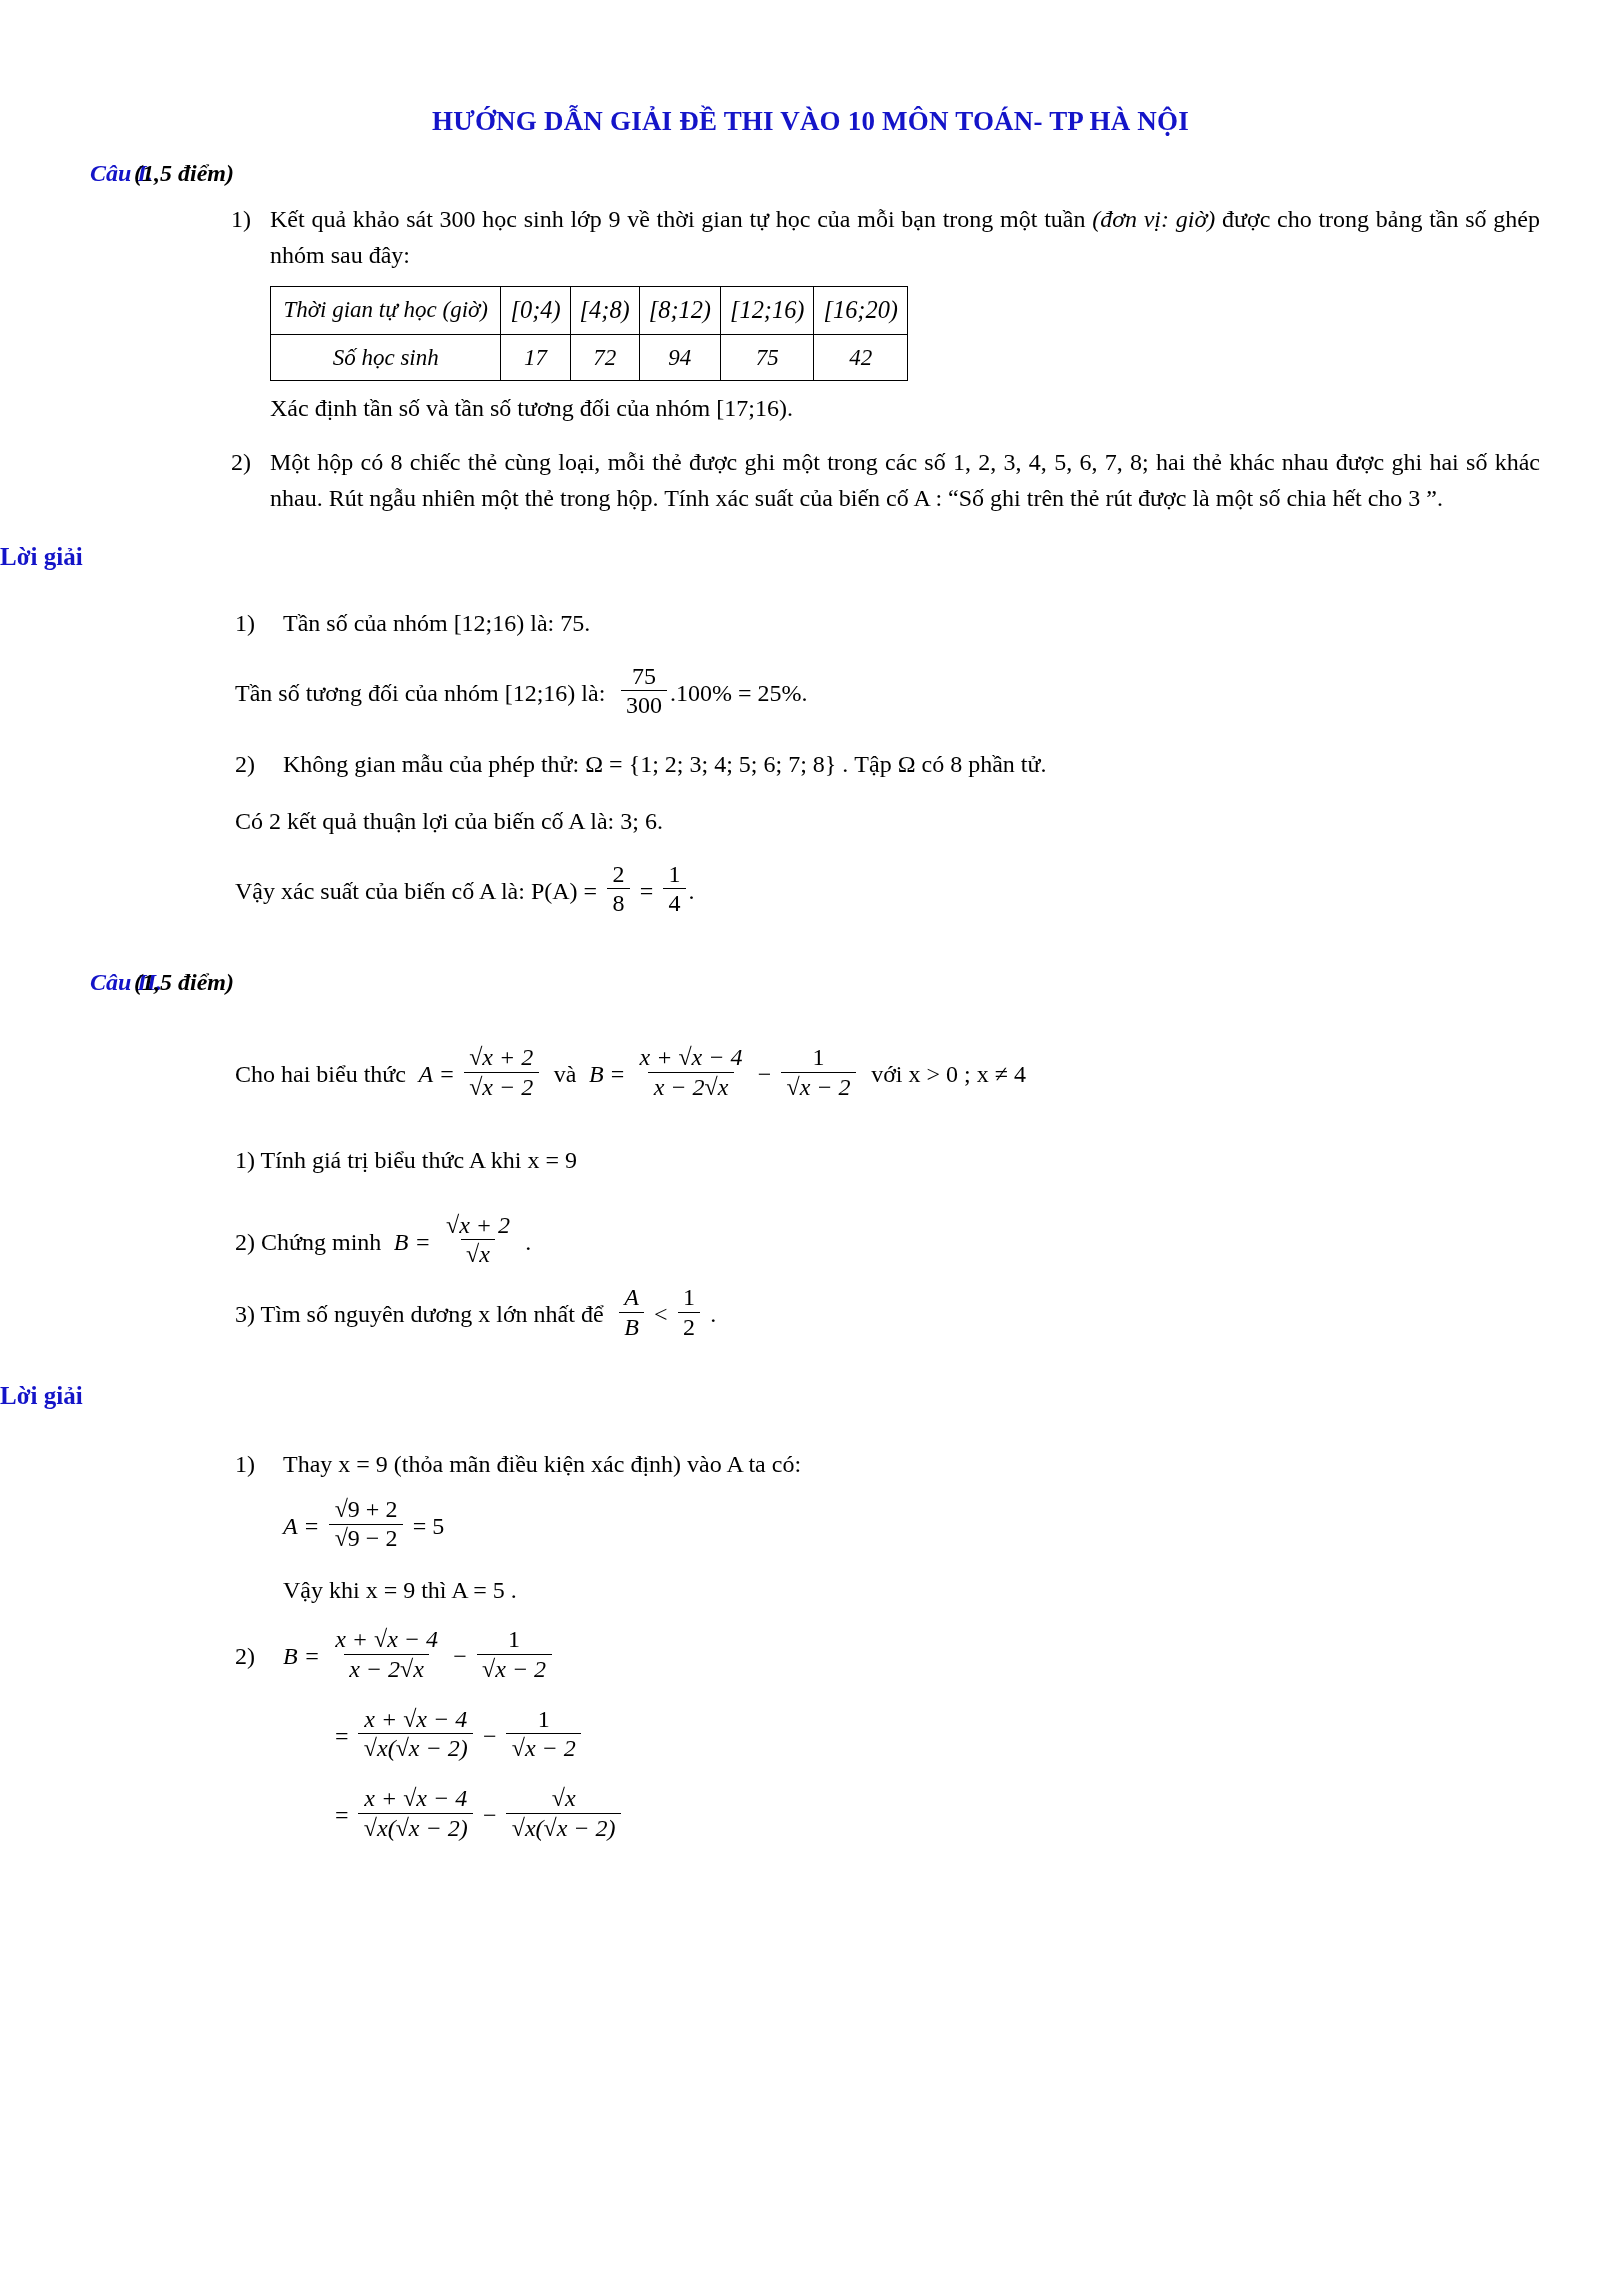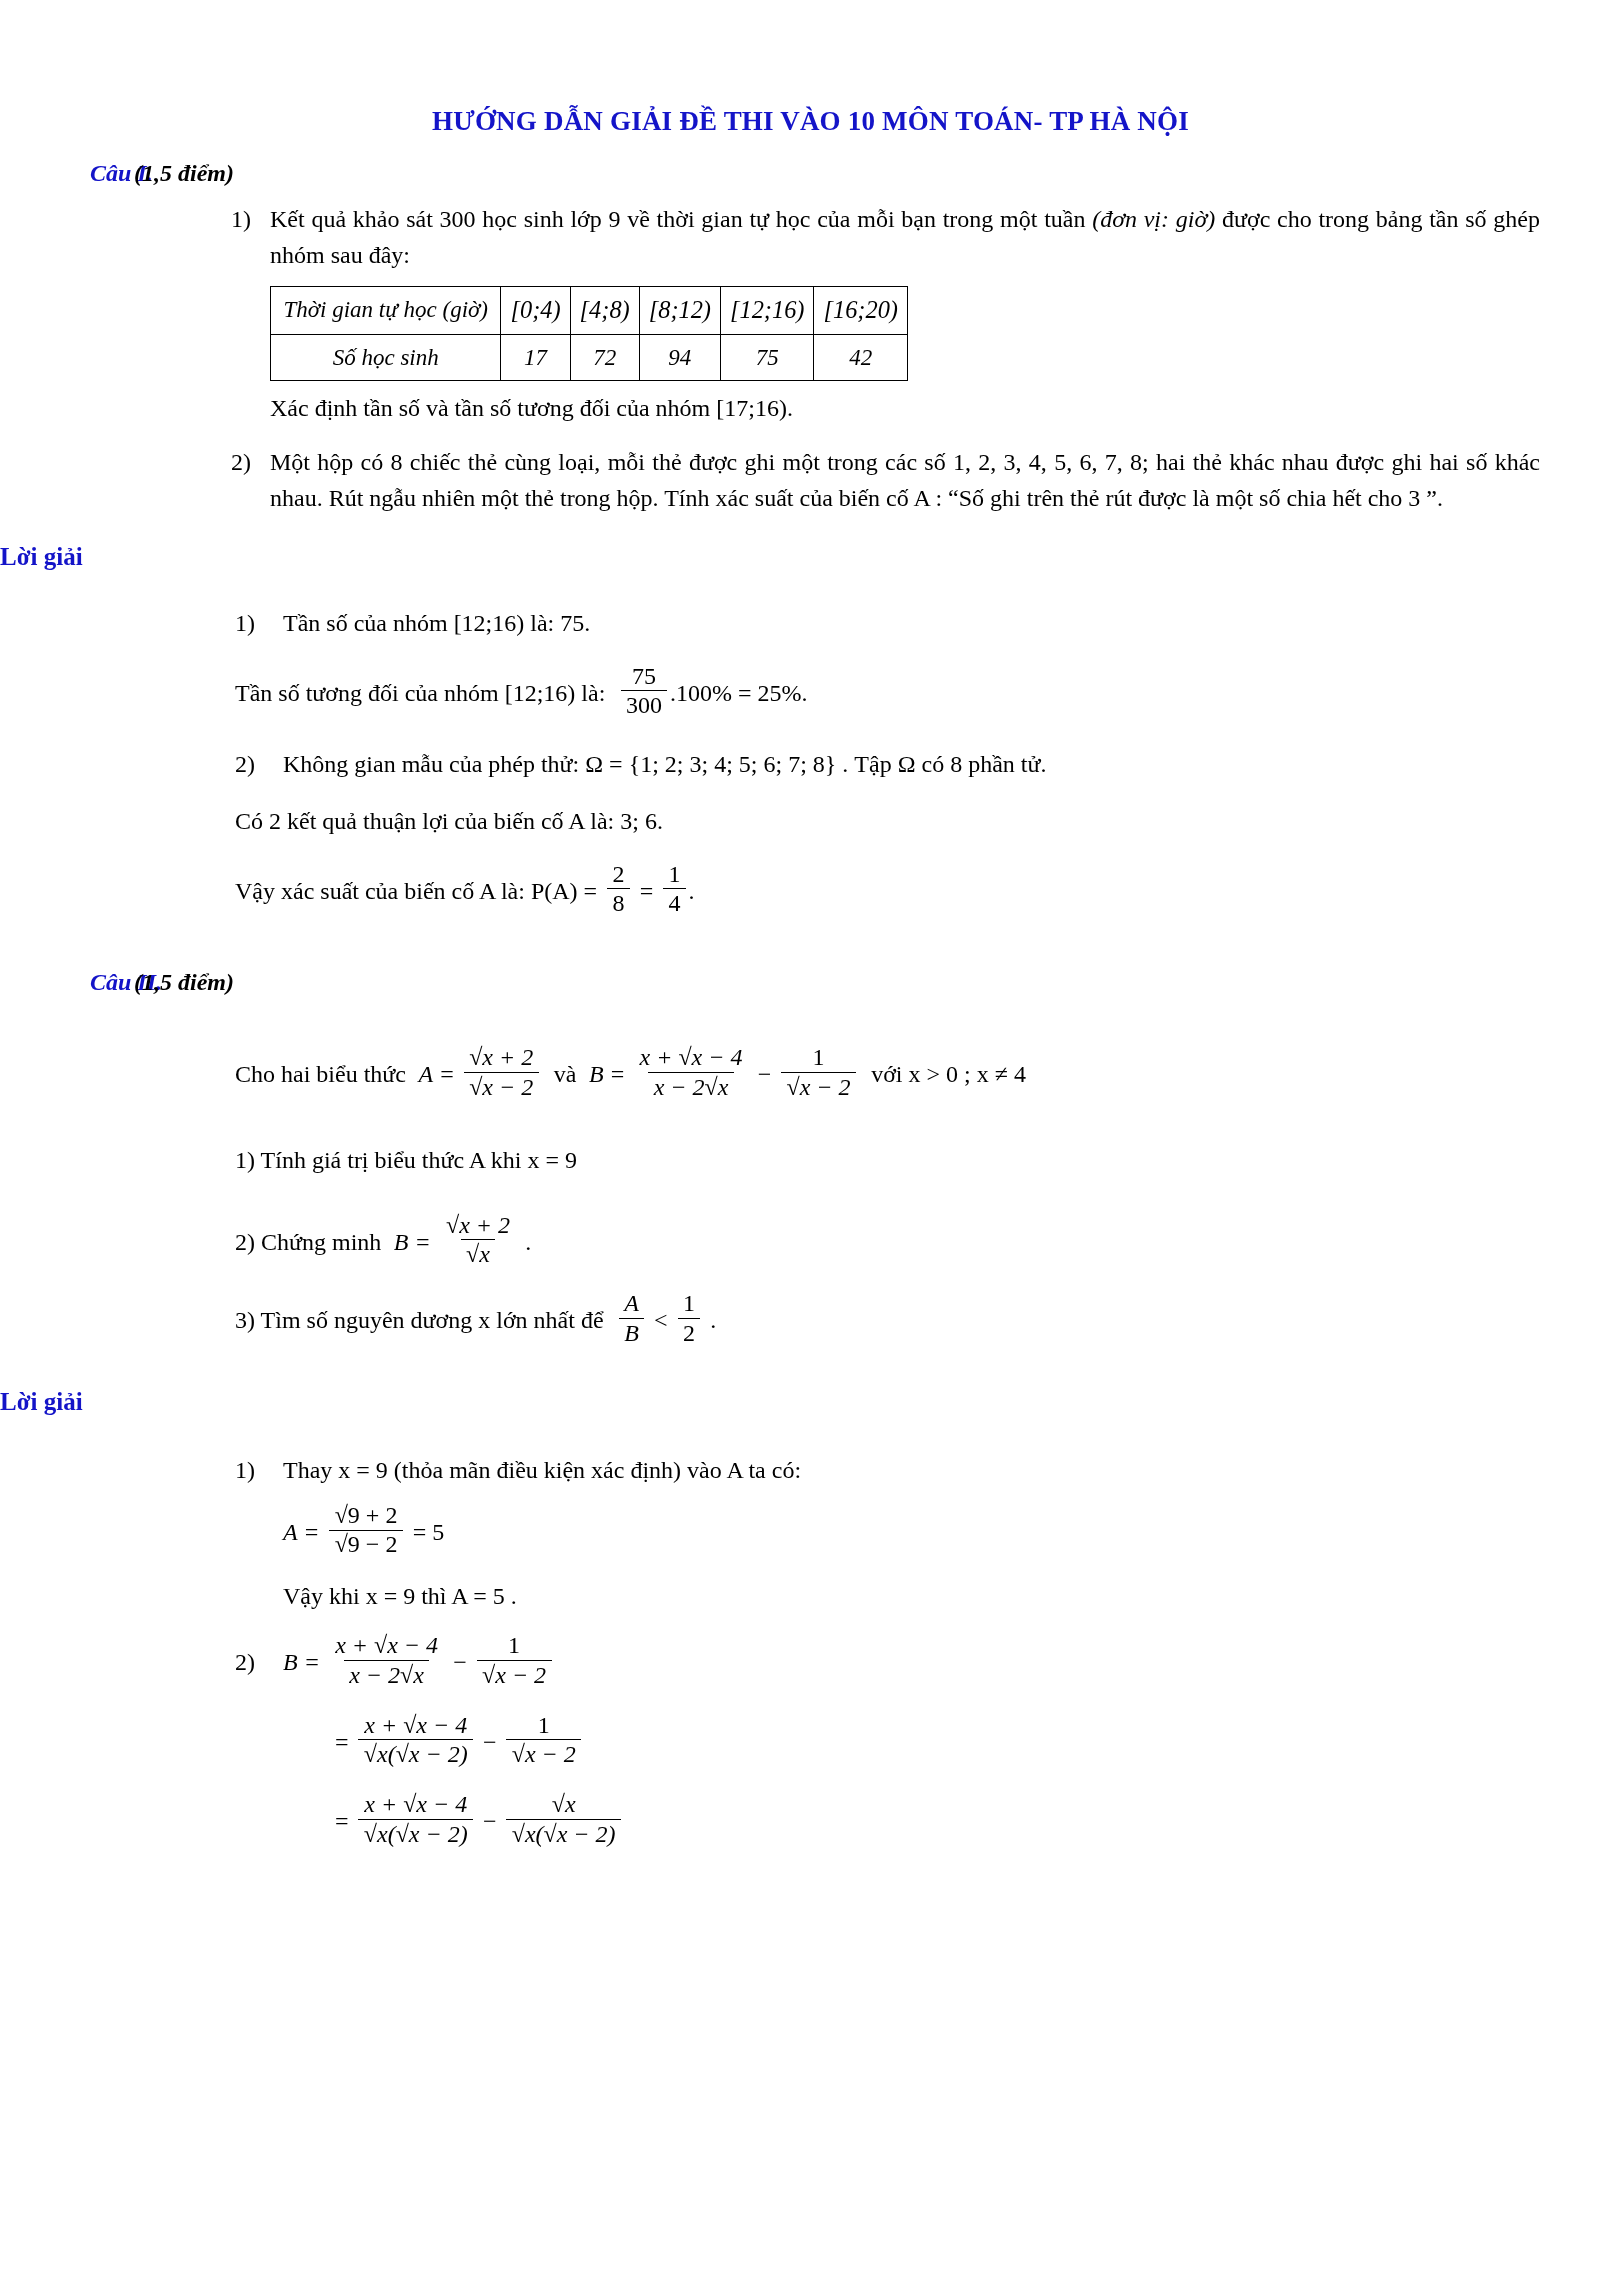--- a/index.html
+++ b/index.html
@@ -217,21 +217,21 @@
       <span class="mi">B =</span>
       <span class="sp"></span>
       <span class="frac">
         <span class="num mi">√x + 2</span>
         <span class="den mi">√x</span>
       </span>
       <span class="sp"></span>
       <span>.</span>
     </div>
 
-    <div class="sol-line" style="margin-top:22px;">
+    <div class="sol-line" style="margin-top:16px;">
       <span>3) Tìm số nguyên dương x lớn nhất để</span>
       <span class="spw"></span>
       <span class="frac">
         <span class="num mi">A</span>
         <span class="den mi">B</span>
       </span>
       <span class="sp"></span>
       <span>&lt;</span>
       <span class="sp"></span>
       <span class="frac">

